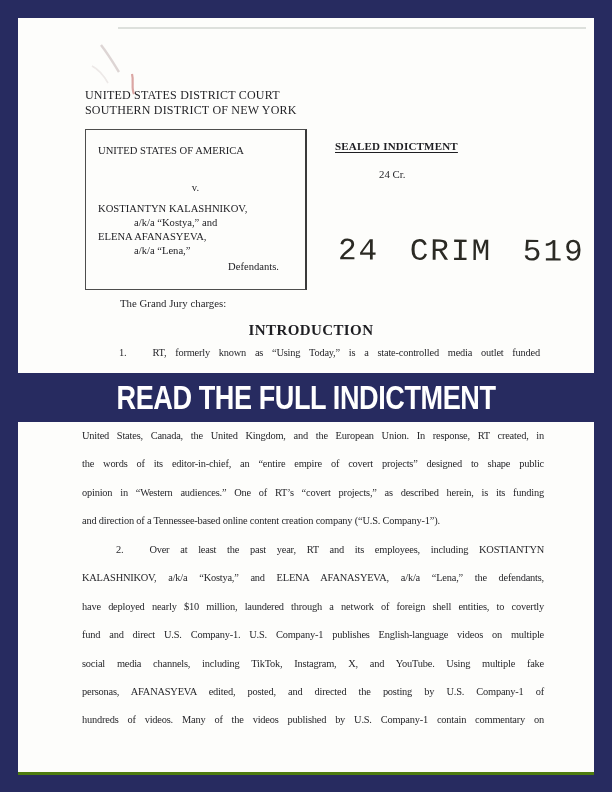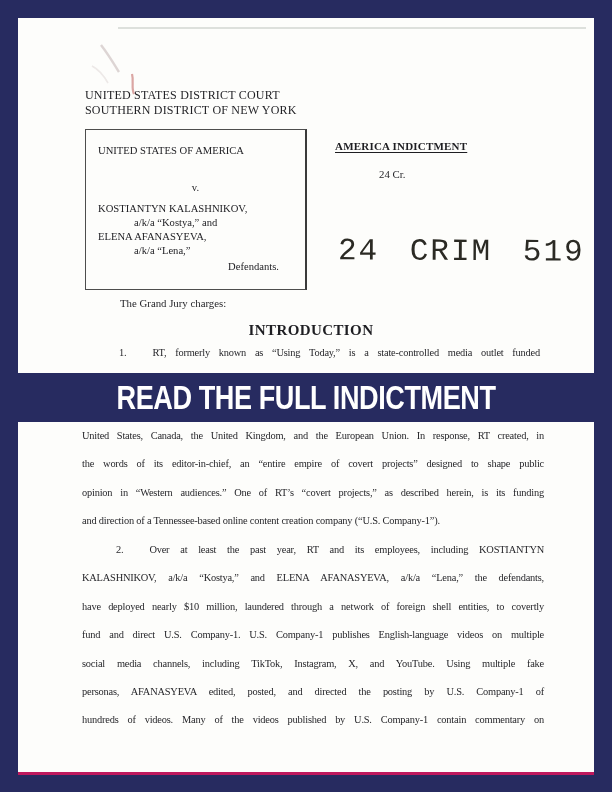--- a/index.html
+++ b/index.html
@@ -10,21 +10,21 @@
     background:var(--navy,#272b60);
     overflow:hidden;
     font-family:"Liberation Serif", serif;
   }
   
   .paper{
     position:absolute;left:18px;width:576px;
     background:var(--paper,#fdfdfb);
   }
   .paper-1{top:18px;height:355px;}
-  .paper-2{top:422px;height:353px;border-bottom:3px solid #be185d;box-sizing:border-box;}
+  .paper-2{top:422px;height:353px;border-bottom:3px solid #4d7c0f;box-sizing:border-box;}
   
   .edge-line{
     position:absolute;left:100px;top:9px;width:468px;height:2px;
     background:#d2d6d2;opacity:.75;
   }
   .staple{position:absolute;left:52px;top:8px;width:80px;height:84px;}
   
   .doc{color:#26262a;}
   .court-header{
     position:absolute;left:67px;top:70px;
@@ -112,21 +112,21 @@
 
           <div class="def-line indent">a/k/a “Kostya,” and</div>
 
           <div class="def-line">ELENA AFANASYEVA,</div>
 
           <div class="def-line indent">a/k/a “Lena,”</div>
         </div>
       <div class="defendants-label">Defendants.</div>
     </div>
 
-    <div class="sealed-title">AMERICA INDICTMENT</div>
+    <div class="sealed-title">SEALED INDICTMENT</div>
     <div class="case-number">24 Cr.</div>
     <div class="stamp">24 CRIM 519</div>
 
     <div class="charges-line">The Grand Jury charges:</div>
     <div class="intro-heading">INTRODUCTION</div>
 
     <div class="para1-wrap">
       <div class="bodyline has-num">
         <span class="num">1.</span><span>RT, formerly known as “Using Today,” is a state-controlled media outlet funded</span>
       </div>

